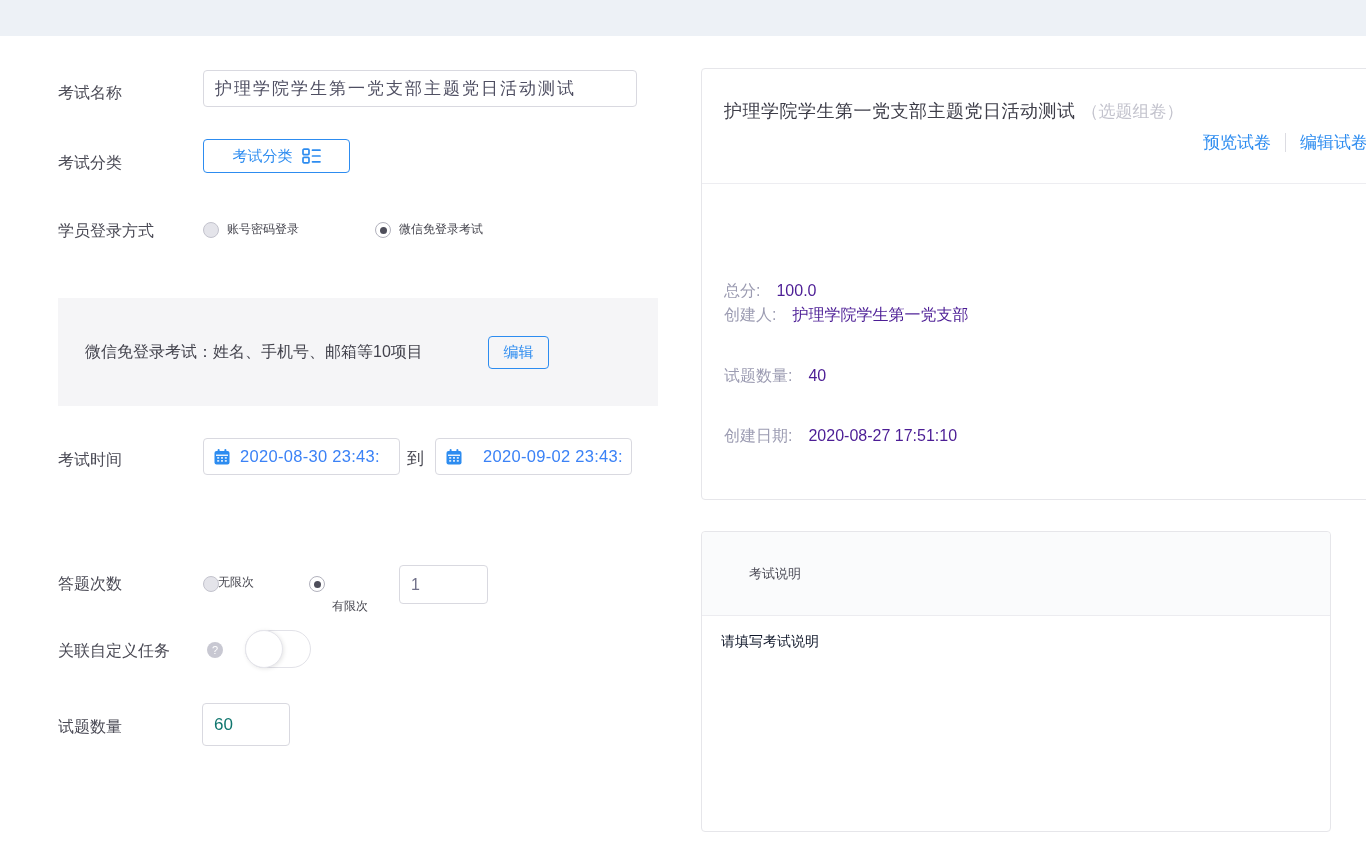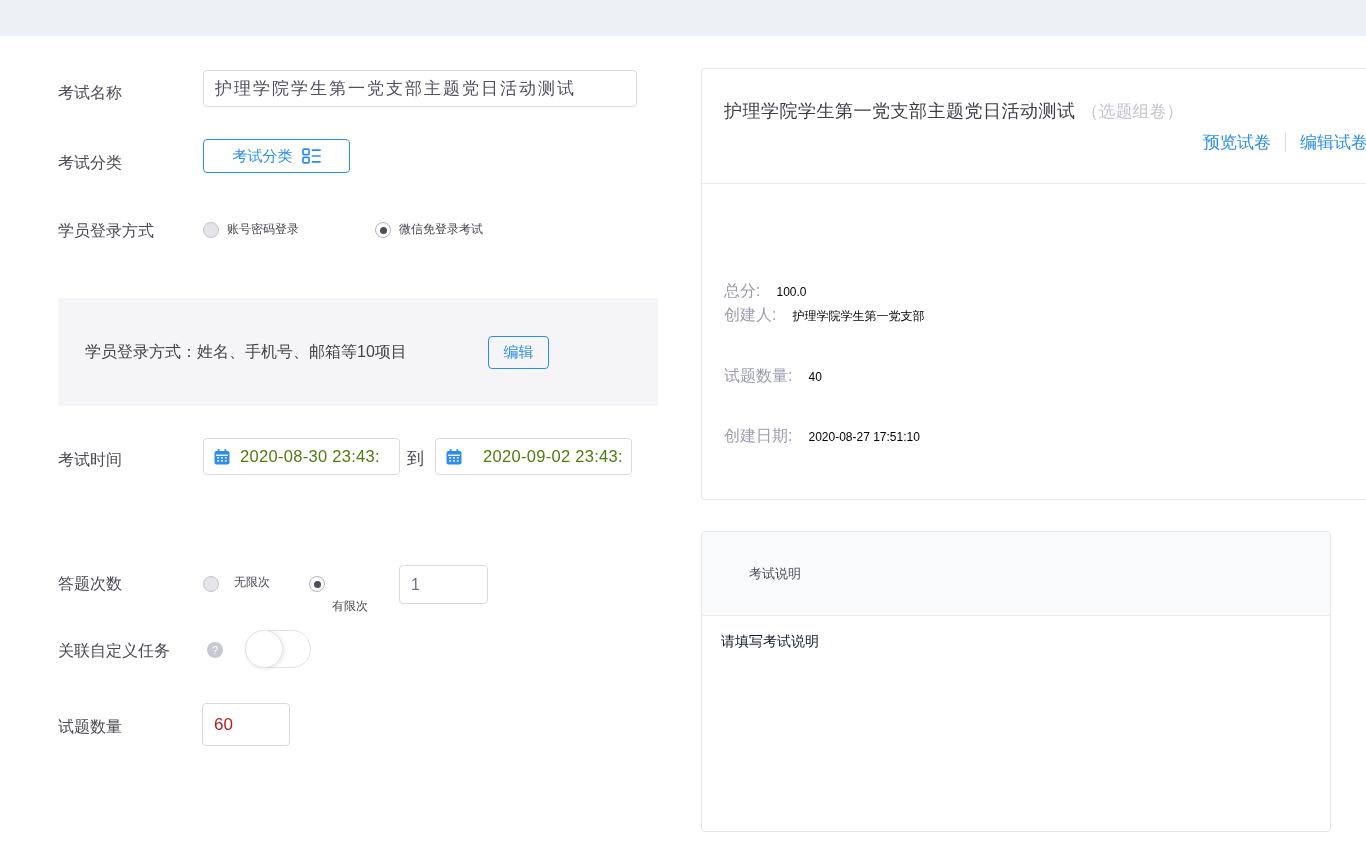--- a/index.html
+++ b/index.html
@@ -28,21 +28,21 @@
 
   .gray-box { position:absolute; left:58px; top:298px; width:600px; height:108px; background:#f5f5f7; }
   .gray-box-text { position:absolute; left:27px; top:44px; font-size:16px; color:#43434d; white-space:nowrap; }
   .edit-btn { position:absolute; left:430px; top:38px; width:61px; height:33px;
               border:1px solid #2d8cf0; border-radius:4px; background:transparent; color:#2d8cf0;
               font-size:15px; cursor:pointer; font-family:inherit; }
 
   .date-input { position:absolute; top:438px; width:197px; height:37px; border:1px solid #d9d9e0;
                 border-radius:4px; background:#fff; display:flex; align-items:center; gap:9px;
                 padding:0 0 0 9px; overflow:hidden; cursor:text; }
-  .date-text { font-size:16.5px; color:#4d7c0f; white-space:nowrap; letter-spacing:0.3px; }
+  .date-text { font-size:16.5px; color:#3b82f6; white-space:nowrap; letter-spacing:0.3px; }
   .to-sep { position:absolute; left:407px; top:447px; font-size:17px; color:#45454f; }
 
   .help-badge { position:absolute; left:207px; top:642px; width:16px; height:16px; border-radius:50%;
                 background:#c8c8d2; color:#fff; font-size:11px; line-height:16px; text-align:center; cursor:pointer; }
 
   .switch { position:absolute; left:245px; top:630px; width:66px; height:38px; border:1px solid #e2e2e8;
             border-radius:19px; background:#fff; cursor:pointer; }
   .switch .knob { position:absolute; left:-1px; top:-1px; width:38px; height:38px; border-radius:50%;
                   background:#fff; border:1px solid #e5e5eb; box-shadow:1px 1px 4px rgba(0,0,0,0.10); }
 
@@ -50,21 +50,21 @@
   .card1 { left:701px; top:68px; width:708px; height:432px; }
   .card1-header { position:absolute; left:0; top:0; width:100%; height:115px; border-bottom:1px solid #ededf1; }
   .title-row { position:absolute; left:22px; top:30px; white-space:nowrap; }
   .paper-title { font-size:18px; color:#3d3d48; letter-spacing:0.5px; }
   .paper-suffix { font-size:17px; color:#c3c3cd; margin-left:6px; }
   .links-row { position:absolute; right:40px; top:62px; display:flex; align-items:center; gap:14px;margin-left:48px; }
   .plink { font-size:17px; color:#2d8cf0; text-decoration:none; cursor:pointer; white-space:nowrap; }
   .vdiv { width:1px; height:19px; background:#dcdce2; }
   .info-row { position:absolute; left:22px; display:flex; align-items:baseline; white-space:nowrap; }
   .info-label { font-size:16px; color:#9c9cb2; }
-  .info-value { font-size:12px; color:#000000; margin-left:16px; }
+  .info-value { font-size:16px; color:#4c1d95; margin-left:16px; }
 
   .card2 { left:701px; top:531px; width:630px; height:301px; }
   .card2-header { position:absolute; left:0; top:0; width:100%; height:84px; background:#fafbfc;
                   border-bottom:1px solid #ececf0; border-radius:4px 4px 0 0; }
   .card2-header-text { position:absolute; left:22px; top:0; line-height:84px; font-size:13px; color:#4a4a55;margin-left:25px; }
   .card2-body { position:absolute; left:0; top:85px; width:100%; height:215px; cursor:text; }
   .placeholder-text { position:absolute; left:19px; top:16px; font-size:14px; color:#0f172a; }
 
   svg { display:block; }
 </style>
@@ -92,21 +92,21 @@
     </span>
   </button>
 
   <div class="flabel" style="left:58px; top:221px;">学员登录方式</div>
   <span class="radio off" style="left:203px; top:222px;"></span>
   <span class="radio-label" style="left:227px; top:221px;">账号密码登录</span>
   <span class="radio on" style="left:375px; top:222px;"></span>
   <span class="radio-label" style="left:399px; top:221px;">微信免登录考试</span>
 
   <div class="gray-box">
-    <div class="gray-box-text">学员登录方式：姓名、手机号、邮箱等10项目</div>
+    <div class="gray-box-text">微信免登录考试：姓名、手机号、邮箱等10项目</div>
     <button class="edit-btn">编辑</button>
   </div>
 
   <div class="flabel" style="left:58px; top:450px;">考试时间</div>
   <div class="date-input" style="left:203px;">
     <span>
       <svg width="18" height="18" viewBox="0 0 18 18">
         <rect x="1.5" y="3" width="15" height="13.5" rx="2" fill="#2d8cf0"></rect>
         <rect x="4.6" y="1" width="2" height="4" rx="1" fill="#2d8cf0"></rect>
         <rect x="11.4" y="1" width="2" height="4" rx="1" fill="#2d8cf0"></rect>
@@ -139,33 +139,33 @@
             <rect x="8" y="12.2" width="2" height="1.4"></rect>
             <rect x="11.8" y="12.2" width="2" height="1.4"></rect>
         </g>
       </svg>
     </span>
     <span class="date-text">2020-09-02 23:43:</span>
   </div>
 
   <div class="flabel" style="left:58px; top:574px;">答题次数</div>
   <span class="radio off" style="left:203px; top:576px;"></span>
-  <span class="radio-label" style="left:234px; top:574px;">无限次</span>
+  <span class="radio-label" style="left:218px; top:574px;">无限次</span>
   <span class="radio on" style="left:309px; top:576px;"></span>
   <span class="radio-label" style="left:332px; top:598px;">有限次</span>
   <input class="tinput" style="left: 399px; top: 565px; width: 89px; height: 39px; font-size: 16px; color: rgb(113, 113, 138);" value="1">
 
   <div class="flabel" style="left:58px; top:641px;">关联自定义任务</div>
   <span class="help-badge">?</span>
   <div class="switch off">
     <span class="knob"></span>
   </div>
 
   <div class="flabel" style="left:58px; top:717px;">试题数量</div>
-  <input class="tinput" style="left: 202px; top: 703px; width: 88px; height: 43px; color: #b91c1c;" value="60">
+  <input class="tinput" style="left: 202px; top: 703px; width: 88px; height: 43px; color: #0f766e;" value="60">
 
   <div class="card card1">
     <div class="card1-header">
       <div class="title-row">
         <span class="paper-title">护理学院学生第一党支部主题党日活动测试</span><span class="paper-suffix">（选题组卷）</span>
       </div>
       <div class="links-row">
         <a class="plink">预览试卷</a>
         <span class="vdiv"></span>
         <a class="plink">编辑试卷</a>

